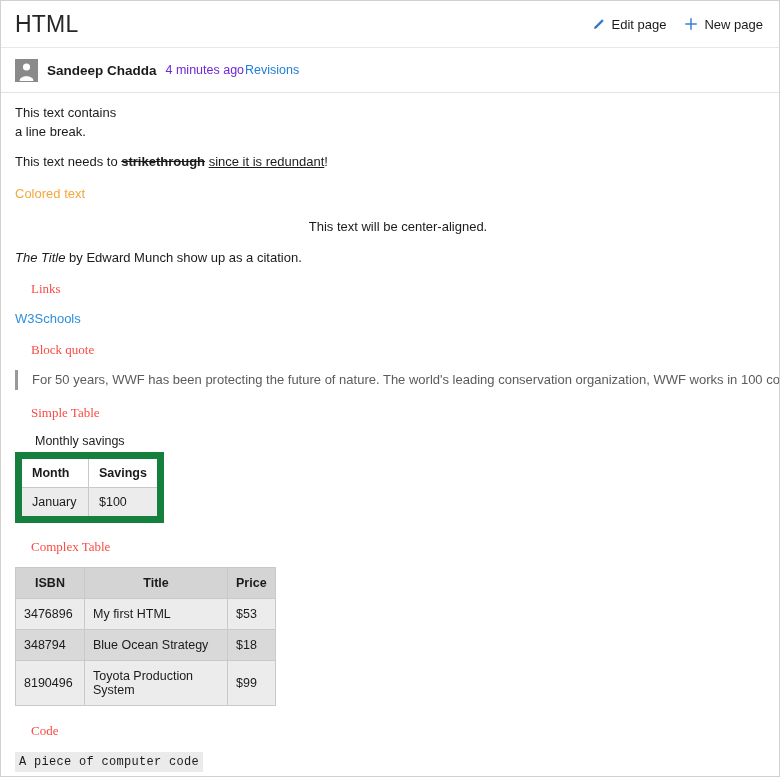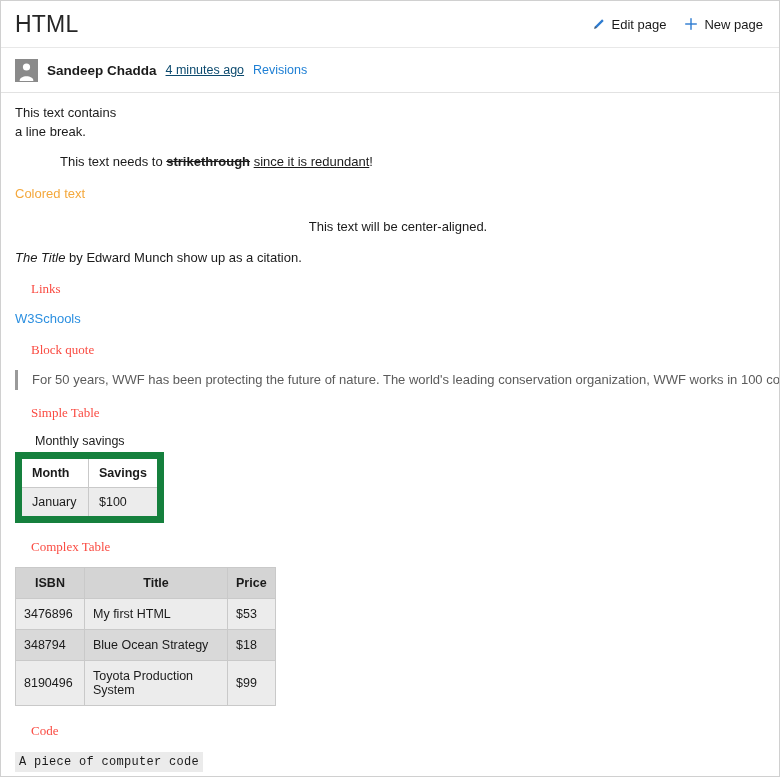--- a/index.html
+++ b/index.html
@@ -89,43 +89,42 @@
   }
   .avatar svg { display: block; }
   .author-name {
     font-size: 13.5px;
     font-weight: bold;
     color: #1b1b1b;
     margin-right: 9px;
   }
   .timestamp {
     font-size: 12.5px;
-    color: #0c4a6e;
-    margin-right: 9px;
-    text-decoration: underline;
+    color: #6d28d9;
+    margin-right: 1px;
   }
   .revisions-link {
     font-size: 12.5px;
     color: #1e7fd4;
     cursor: pointer;
   }
 
   
   .content {
     padding: 10px 0 0 0;
     position: relative;
   }
   .para {
     font-size: 13px;
     color: #1b1b1b;
     line-height: 19px;
     padding: 0 14px;
     margin: 0 0 11px 0;
   }
-  .para.tight { margin-bottom: 13px; margin-left: 45px; }
+  .para.tight { margin-bottom: 13px; }
   .strike { text-decoration: line-through; font-weight: bold; color:#1b1b1b; }
   .underline { text-decoration: underline; }
   .colored-text {
     color: #f4a83c;
     font-size: 13px;
     padding: 0 14px;
     margin: 0 0 14px 0;
     line-height: 19px;
   }
   .center-para {

